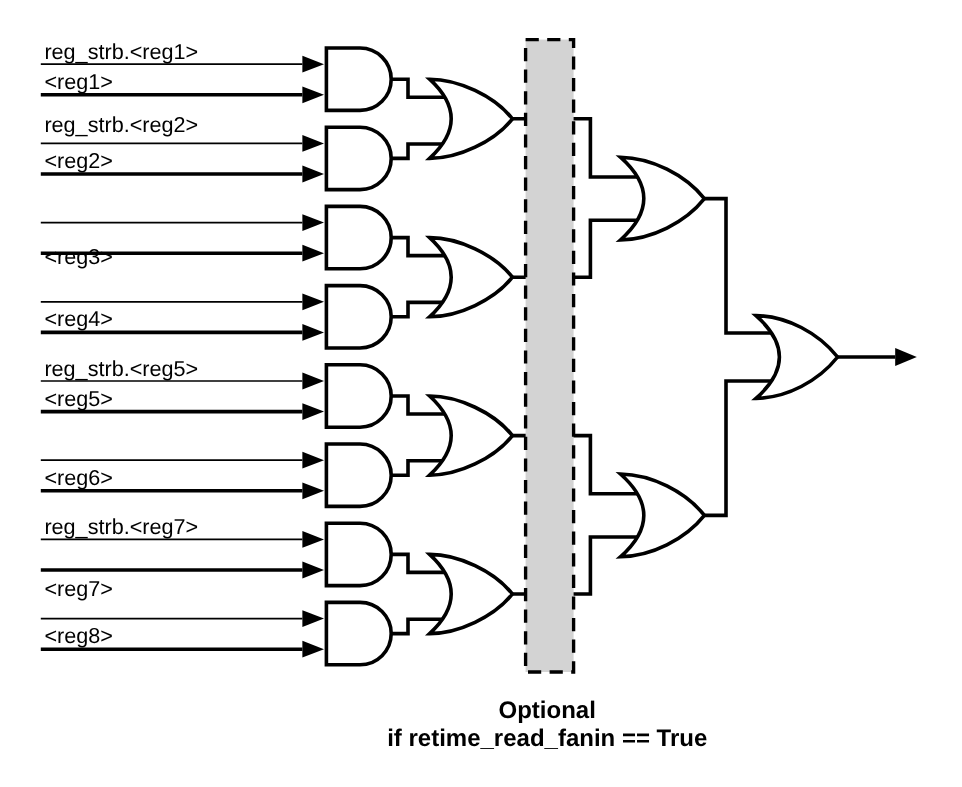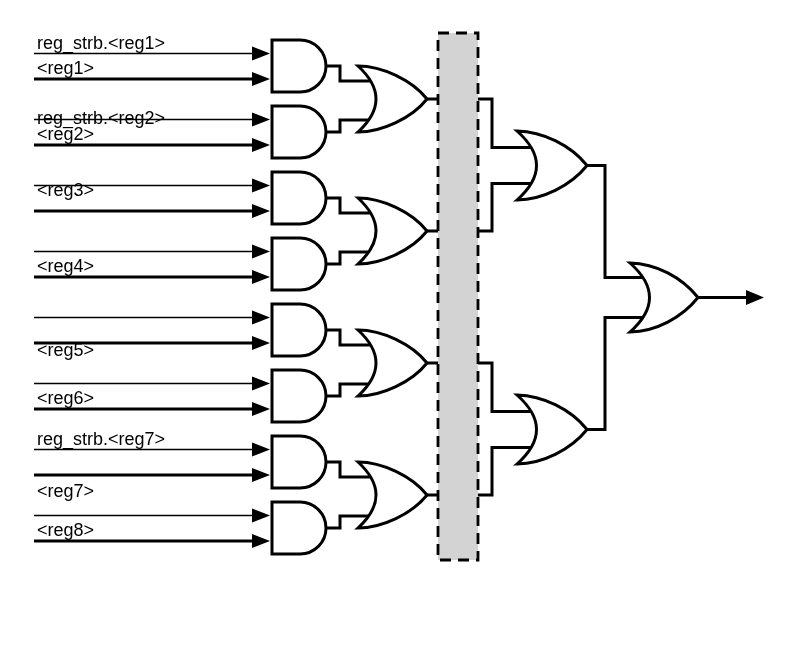--- a/index.html
+++ b/index.html
@@ -136,24 +136,29 @@
     <g>
       <path class="gate" d="M517 131 C543 131.5 571 145.5 587 165.5 C571 185.5 543 199.5 517 200 Q556 165.5 517 131 Z"></path>
       <path class="gate" d="M517 395 C543 395.5 571 409.5 587 429.5 C571 449.5 543 463.5 517 464 Q556 429.5 517 395 Z"></path>
     </g>
 
     <path class="gate" d="M630 263 C656 263.5 682 277.5 698 297.5 C682 317.5 656 331.5 630 332 Q669 297.5 630 263 Z"></path>
   </svg>
 
   <div class="lbl" style="top:33px">reg_strb.&lt;reg1&gt;</div>
   <div class="lbl" style="top:58px">&lt;reg1&gt;</div>
-  <div class="lbl" style="top:108px">reg_strb.&lt;reg2&gt;</div>
+  <div class="lbl" style="top:94px">reg_strb.&lt;reg2&gt;</div>
   <div class="lbl" style="top:124px">&lt;reg2&gt;</div>
-  <div class="lbl" style="top:180px">&lt;reg3&gt;</div>
+  <div class="lbl" style="top:204px">&lt;reg3&gt;</div>
   <div class="lbl" style="top:256px">&lt;reg4&gt;</div>
-  <div class="lbl" style="top:340px">&lt;reg5&gt;</div>
+  <div class="lbl" style="top:297px">reg_strb.&lt;reg5&gt;</div>
+  <div class="lbl" style="top:322px">&lt;reg5&gt;</div>
   <div class="lbl" style="top:388px">&lt;reg6&gt;</div>
   <div class="lbl" style="top:429px">reg_strb.&lt;reg7&gt;</div>
   <div class="lbl" style="top:481px">&lt;reg7&gt;</div>
   <div class="lbl" style="top:520px">&lt;reg8&gt;</div>
 
+  <div class="caption">
+    <div>Optional</div>
+    <div>if retime_read_fanin == True</div>
+  </div>
 
 </div>
 
 </body></html>

